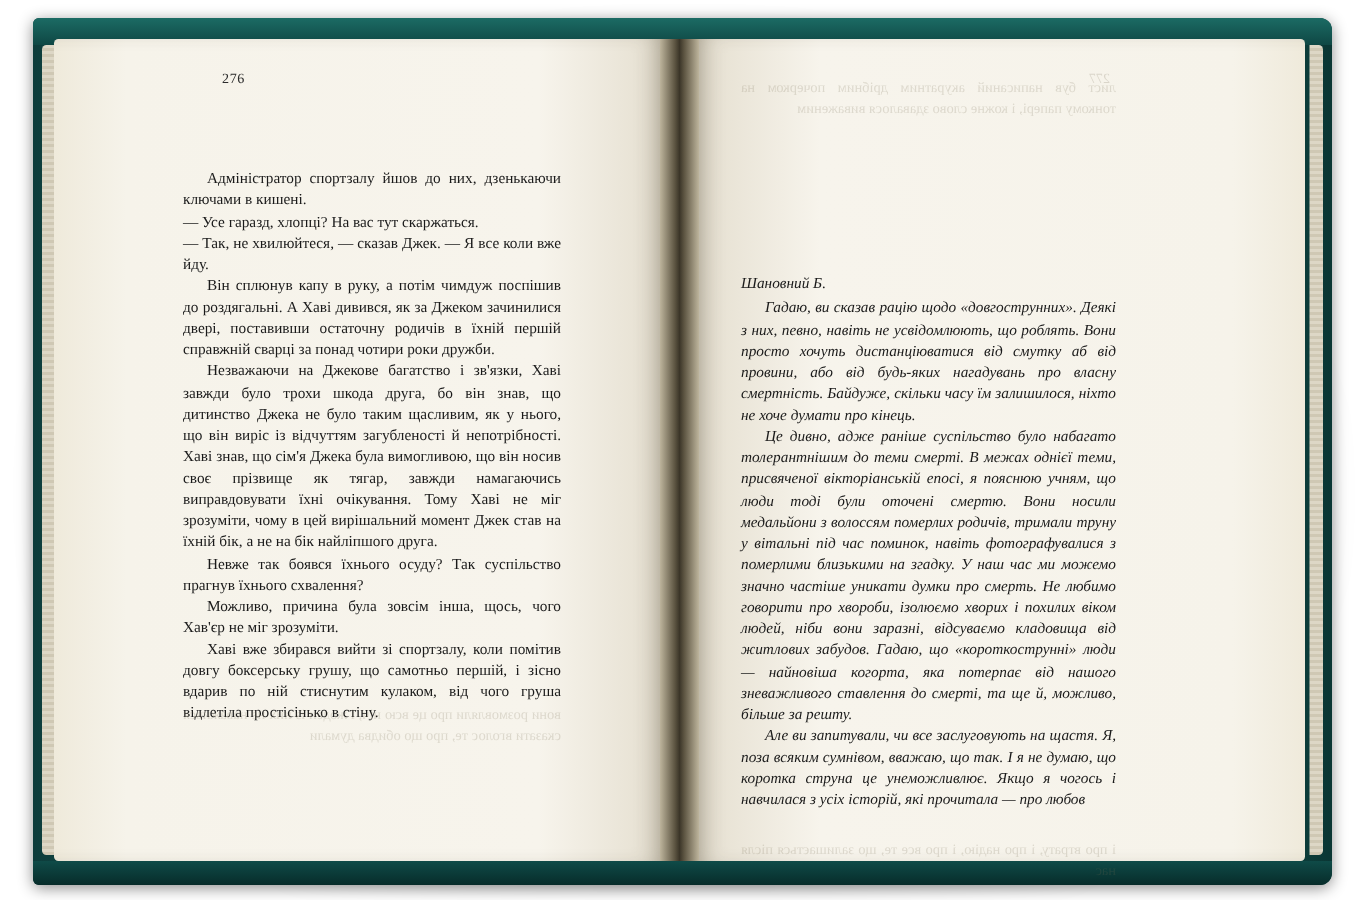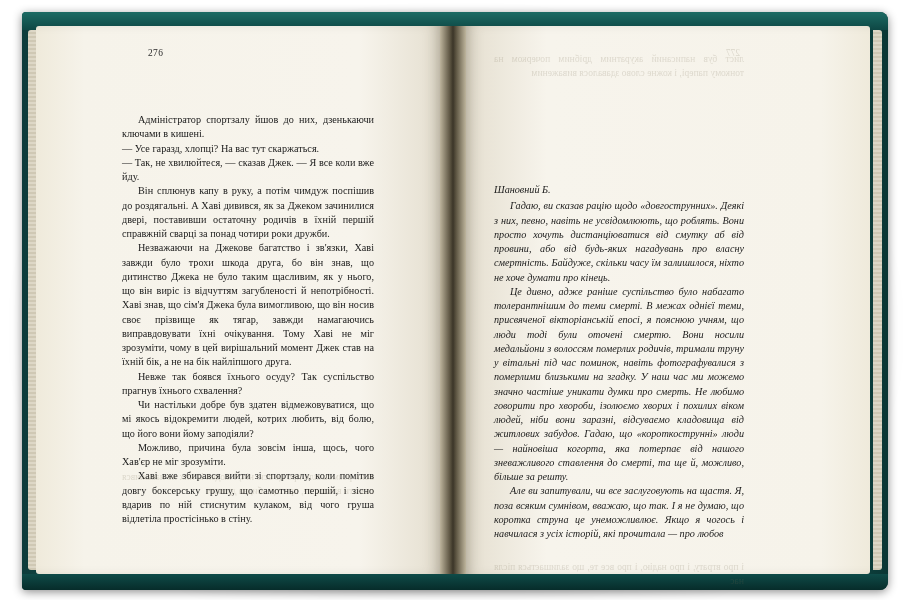--- a/index.html
+++ b/index.html
@@ -209,21 +209,20 @@
 
   <div class="folio">276</div>
 
   <div class="textcol left-col">
     <p class="para">Адміністратор спортзалу йшов до них, дзенькаючи ключами в кишені.</p>
     <p class="para noindent">— Усе гаразд, хлопці? На вас тут скаржаться.</p>
     <p class="para noindent">— Так, не хвилюйтеся, — сказав Джек. — Я все коли вже йду.</p>
     <p class="para">Він сплюнув капу в руку, а потім чимдуж поспішив до роздягальні. А Хаві дивився, як за Джеком зачинилися двері, поставивши остаточну родичів в їхній першій справжній сварці за понад чотири роки дружби.</p>
     <p class="para">Незважаючи на Джекове багатство і зв'язки, Хаві завжди було трохи шкода друга, бо він знав, що дитинство Джека не було таким щасливим, як у нього, що він виріс із відчуттям загубленості й непотрібності. Хаві знав, що сім'я Джека була вимогливою, що він носив своє прізвище як тягар, завжди намагаючись виправдовувати їхні очікування. Тому Хаві не міг зрозуміти, чому в цей вирішальний момент Джек став на їхній бік, а не на бік найліпшого друга.</p>
     <p class="para">Невже так боявся їхнього осуду? Так суспільство прагнув їхнього схвалення?</p>
-    <p class="para">Чи настільки добре був здатен відмежовуватися, що мі якось відокремити людей, котрих любить, від болю, що його вони йому заподіяли?</p>
     <p class="para">Можливо, причина була зовсім інша, щось, чого Хав'єр не міг зрозуміти.</p>
     <p class="para">Хаві вже збирався вийти зі спортзалу, коли помітив довгу боксерську грушу, що самотньо першій, і зісно вдарив по ній стиснутим кулаком, від чого груша відлетіла простісінько в стіну.</p>
   </div>
 
   <div class="textcol right-col letter">
     <p class="para salut">Шановний Б.</p>
     <p class="para">Гадаю, ви сказав рацію щодо «довгострунних». Деякі з них, певно, навіть не усвідомлюють, що роблять. Вони просто хочуть дистанціюватися від смутку аб від провини, або від будь-яких нагадувань про власну смертність. Байдуже, скільки часу їм залишилося, ніхто не хоче думати про кінець.</p>
     <p class="para">Це дивно, адже раніше суспільство було набагато толерантнішим до теми смерті. В межах однієї теми, присвяченої вікторіанській епосі, я пояснюю учням, що люди тоді були оточені смертю. Вони носили медальйони з волоссям померлих родичів, тримали труну у вітальні під час поминок, навіть фотографувалися з померлими близькими на згадку. У наш час ми можемо значно частіше уникати думки про смерть. Не любимо говорити про хвороби, ізолюємо хворих і похилих віком людей, ніби вони заразні, відсуваємо кладовища від житлових забудов. Гадаю, що «короткострунні» люди — найновіша когорта, яка потерпає від нашого зневажливого ставлення до смерті, та ще й, можливо, більше за решту.</p>
     <p class="para">Але ви запитували, чи все заслуговують на щастя. Я, поза всяким сумнівом, вважаю, що так. І я не думаю, що коротка струна це унеможливлює. Якщо я чогось і навчилася з усіх історій, які прочитала — про любов</p>
   </div>

